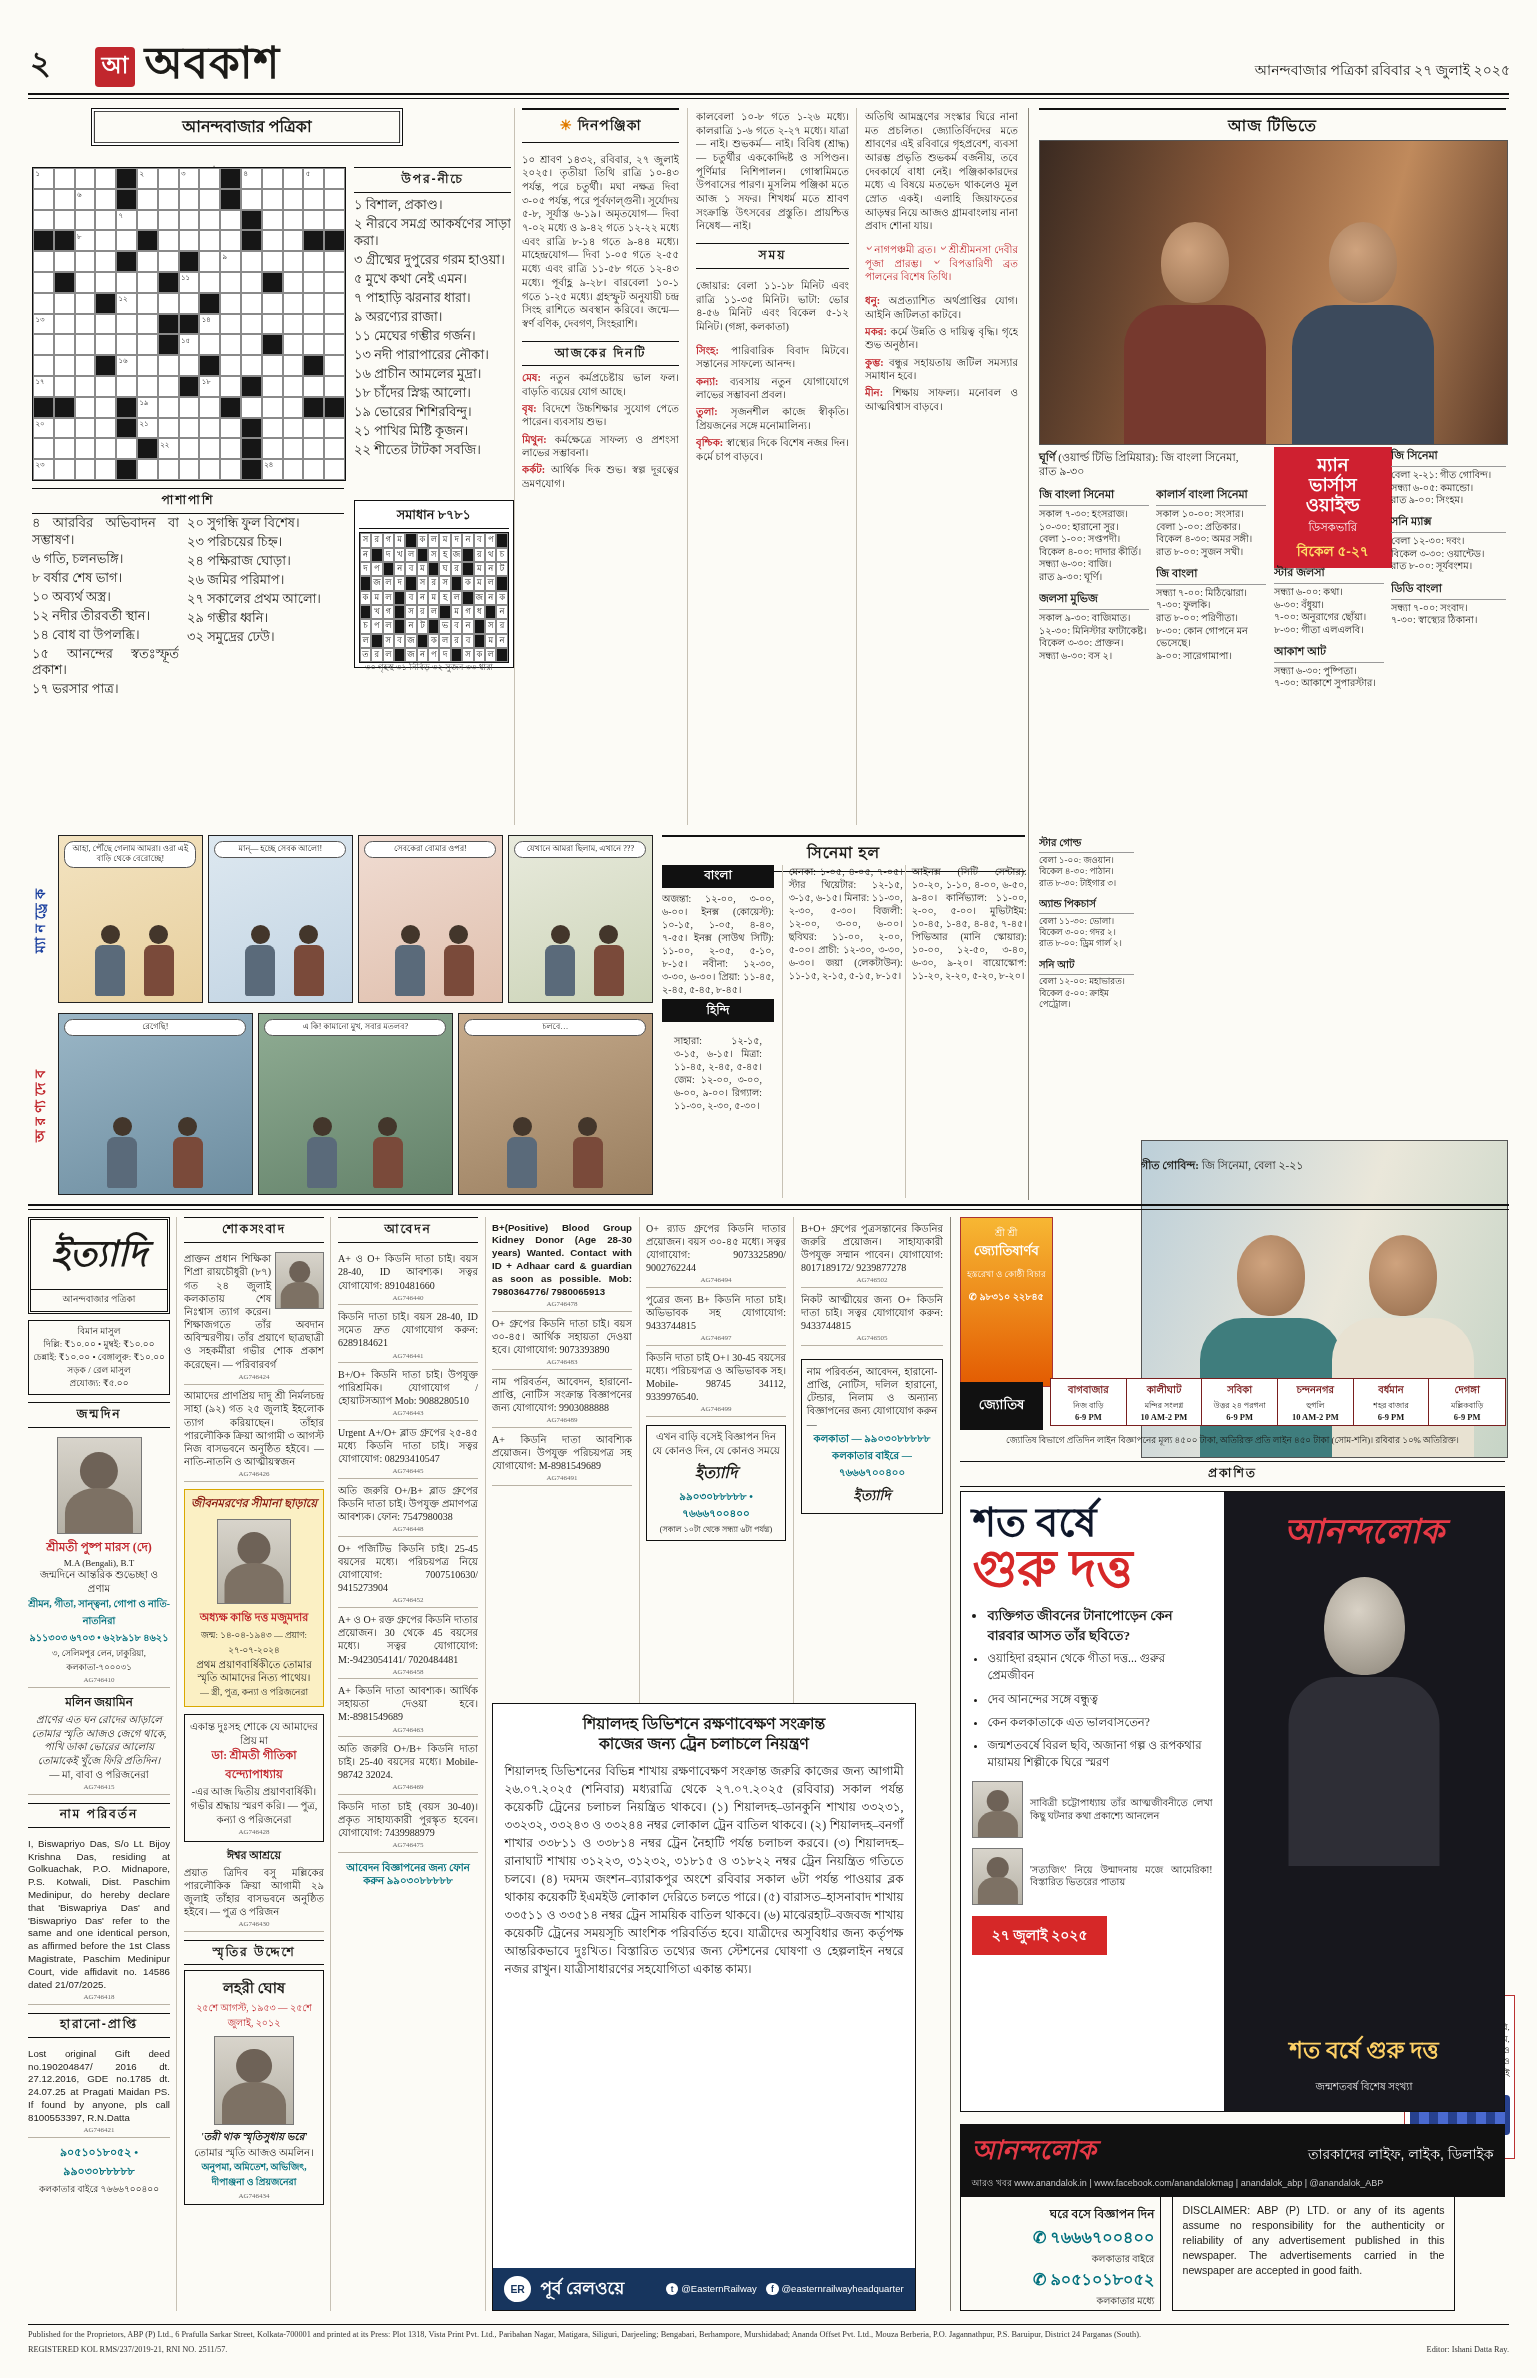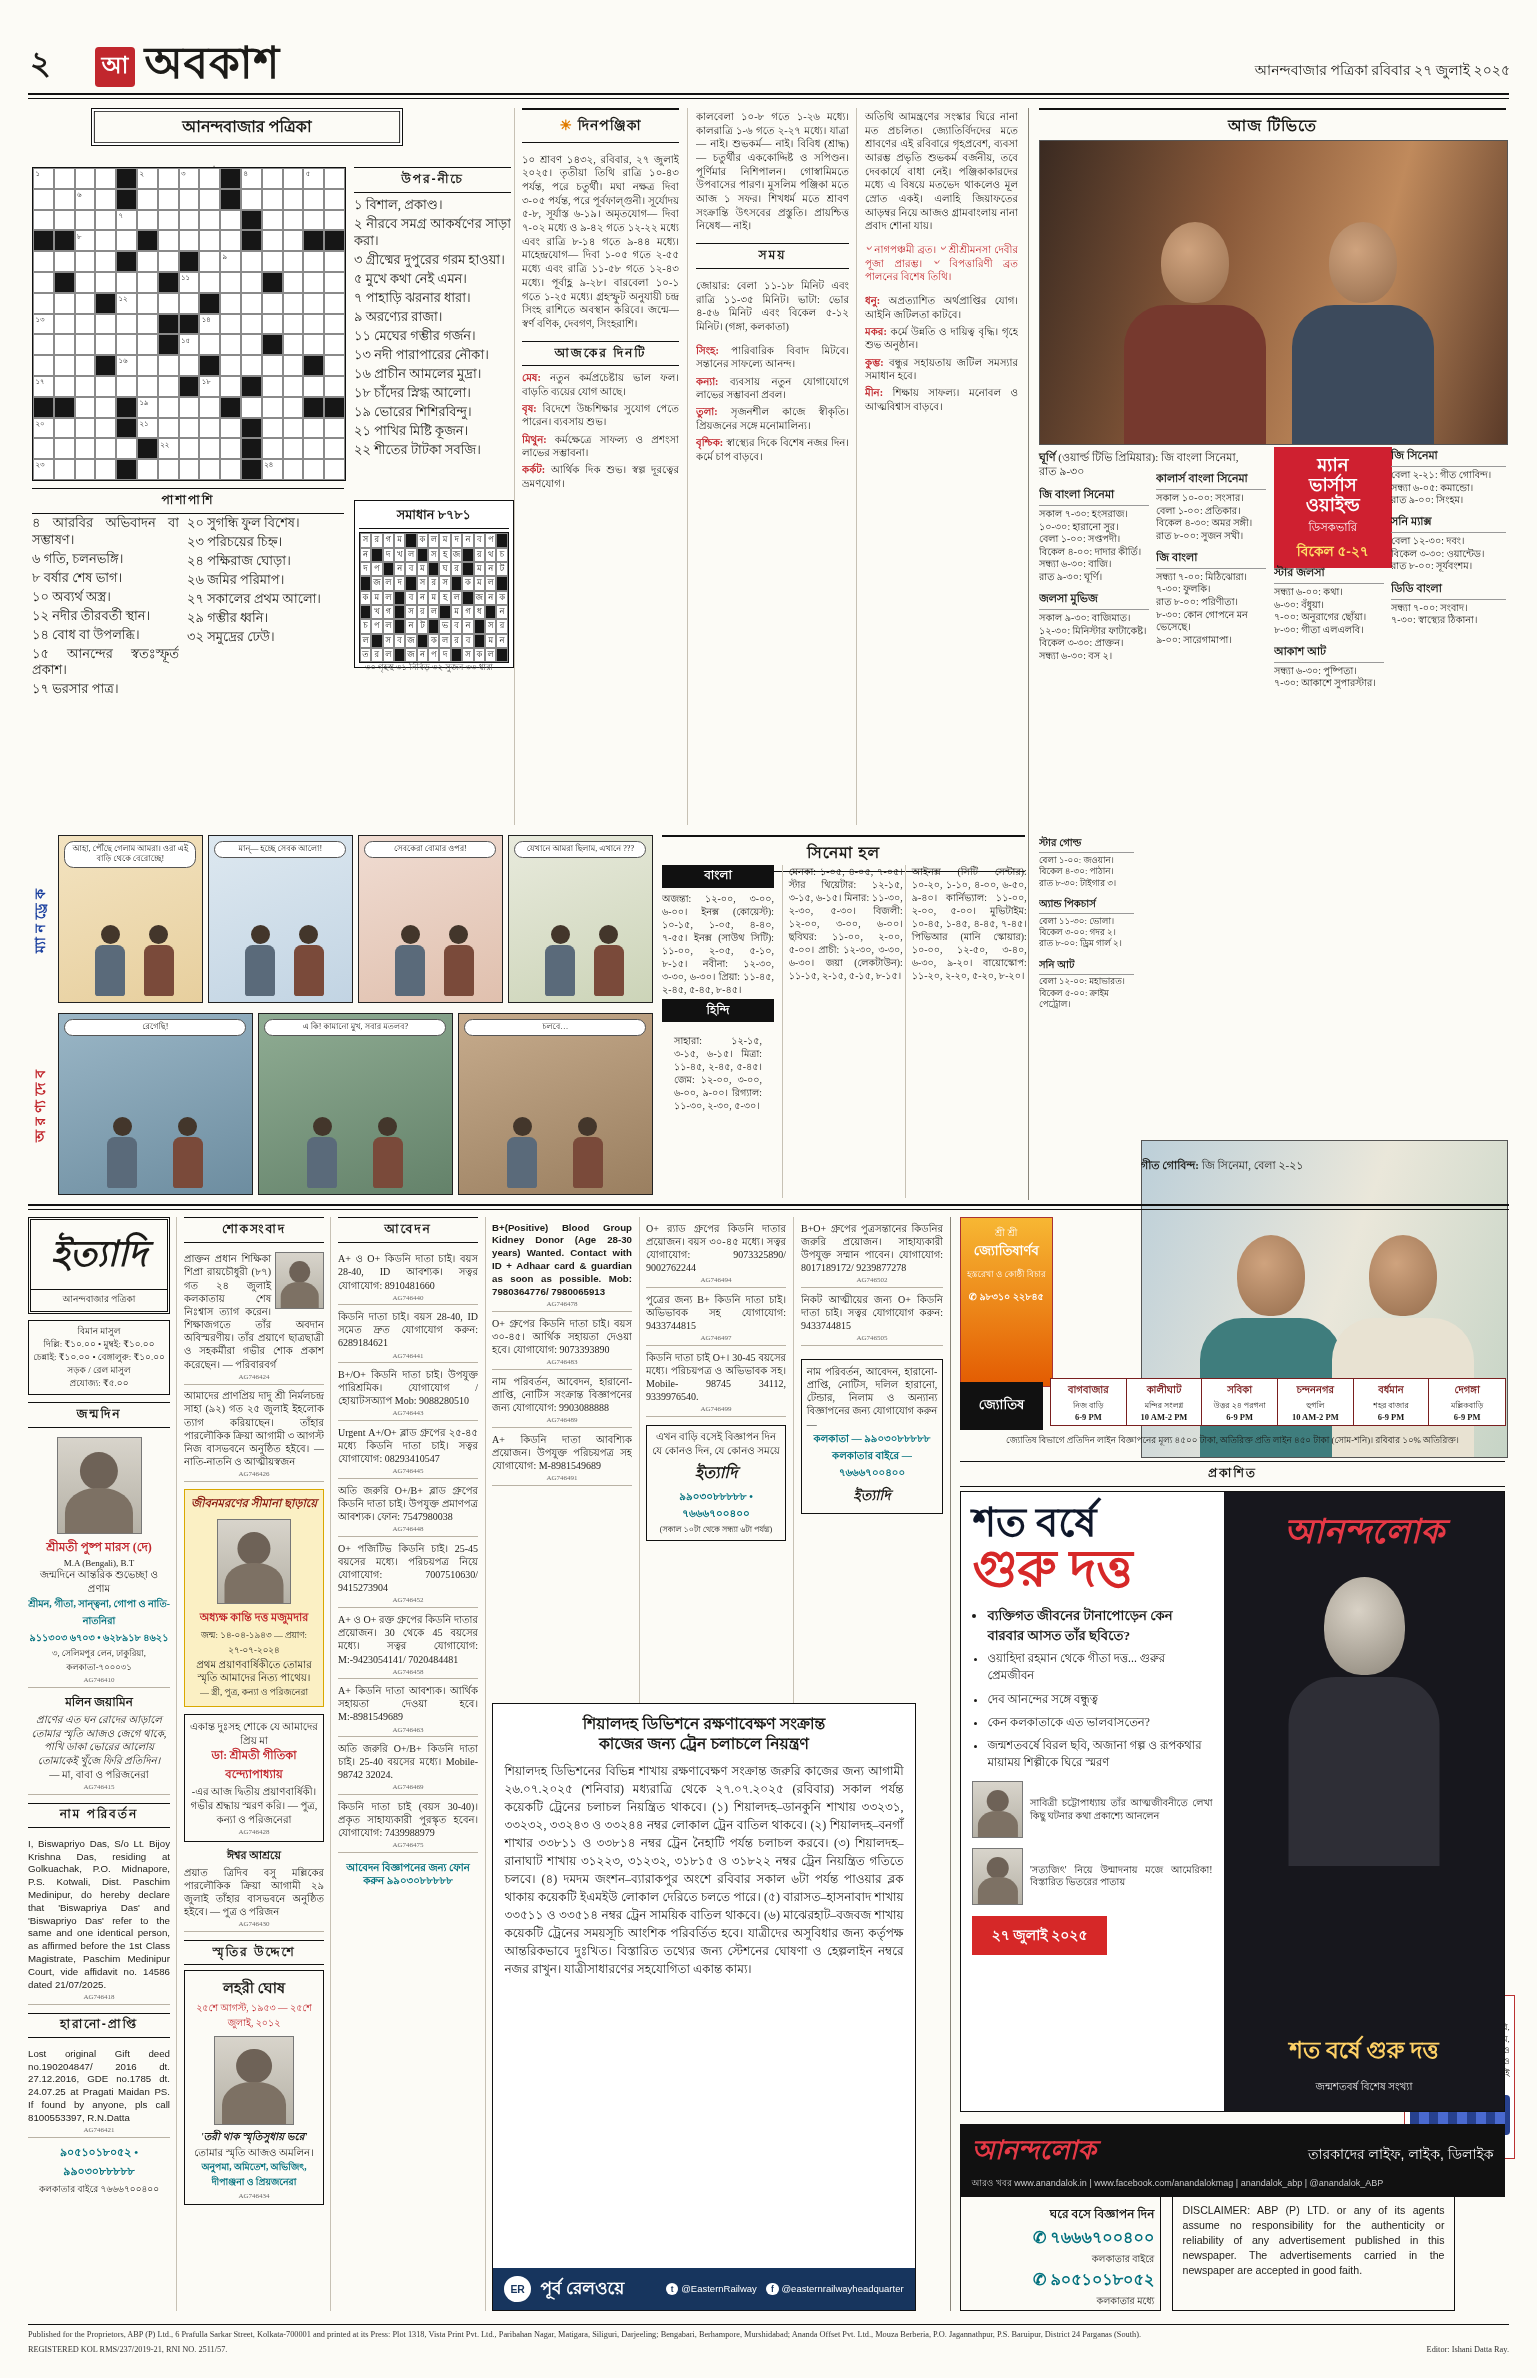--- a/index.html
+++ b/index.html
@@ -693,21 +693,21 @@
       </div>
         <div class="tvb">
         <div class="ch">জলসা মুভিজ</div>
         <div class="tvl pre">সকাল ৯-৩০: বাজিমাত।
 ১২-৩০: মিনিস্টার ফাটাকেষ্ট।
 বিকেল ৩-৩০: প্রাক্তন।
 সন্ধ্যা ৬-৩০: বস ২।</div>
       </div>
       </div>
   </div>
-  <div class="abs" style="left:1156px;top:470px;width:110px;height:337px;overflow:hidden">
+  <div class="abs" style="left:1156px;top:486px;width:110px;height:337px;overflow:hidden">
     <div>
 
     <div class="tvb">
         <div class="ch">কালার্স বাংলা সিনেমা</div>
         <div class="tvl pre">সকাল ১০-০০: সংসার।
 বেলা ১-০০: প্রতিকার।
 বিকেল ৪-৩০: অমর সঙ্গী।
 রাত ৮-০০: সুজন সখী।</div>
       </div>
         <div class="tvb">

